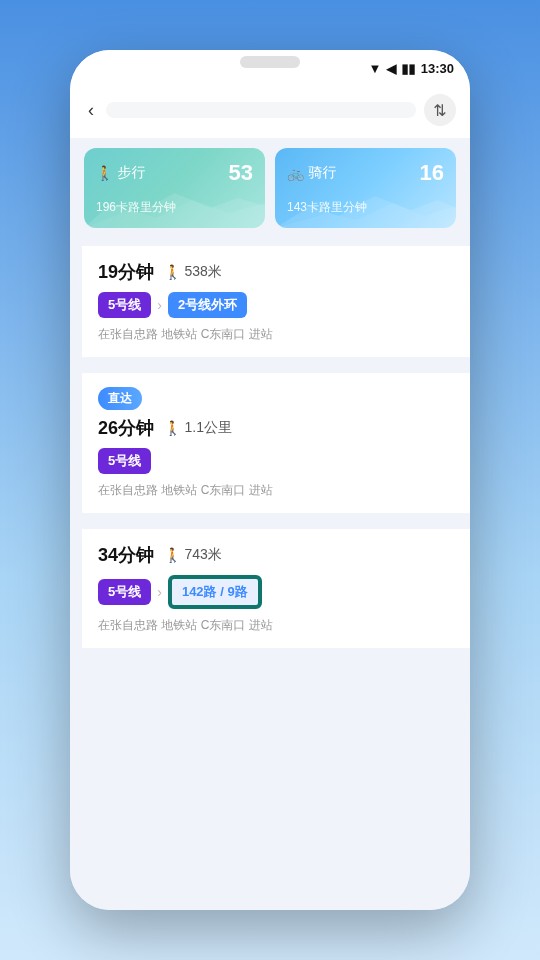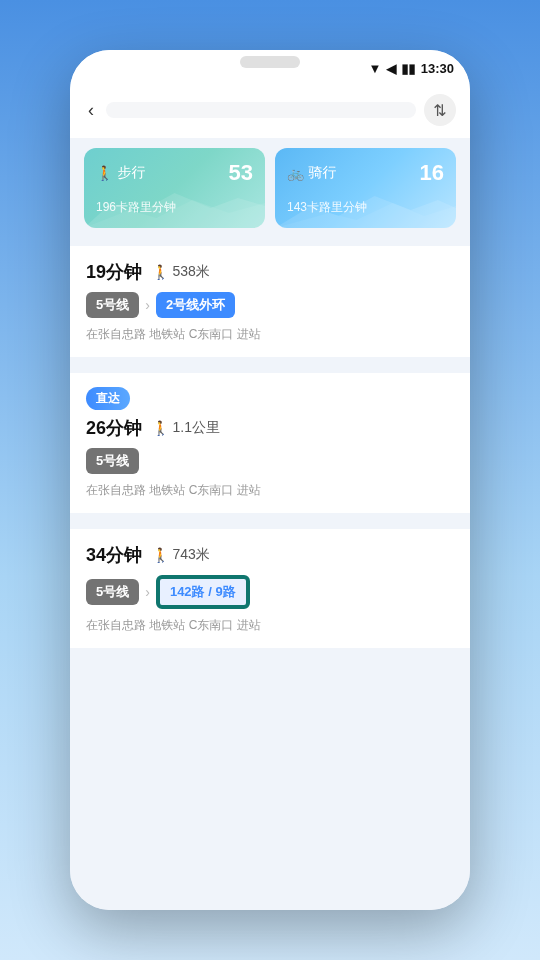--- a/index.html
+++ b/index.html
@@ -207,21 +207,21 @@
 
     
     .content {
       flex: 1;
       overflow-y: auto;
       background: #f0f4fa;
       padding: 8px 0;
     }
     .route-card {
       background: white;
-      margin: 0 0 8px 0;
+      margin: 0 0 8px 12px;
       padding: 14px 16px;
     }
     .route-header {
       display: flex;
       align-items: center;
       gap: 10px;
       margin-bottom: 8px;
     }
     .route-time {
       font-size: 18px;
@@ -241,21 +241,21 @@
       gap: 6px;
       margin-bottom: 8px;
     }
     .badge {
       border-radius: 6px;
       padding: 4px 10px;
       font-size: 13px;
       font-weight: 600;
       color: white;
     }
-    .badge-purple { background: #737373; }
+    .badge-purple { background: #6d28d9; }
     .badge-blue { background: #3d8bff; }
     .badge-outline-blue {
       background: #e8f0ff;
       color: #3d8bff;
       border: 4px solid #0f766e;
     }
     .arrow-icon {
       color: #bbb;
       font-size: 14px;
     }

